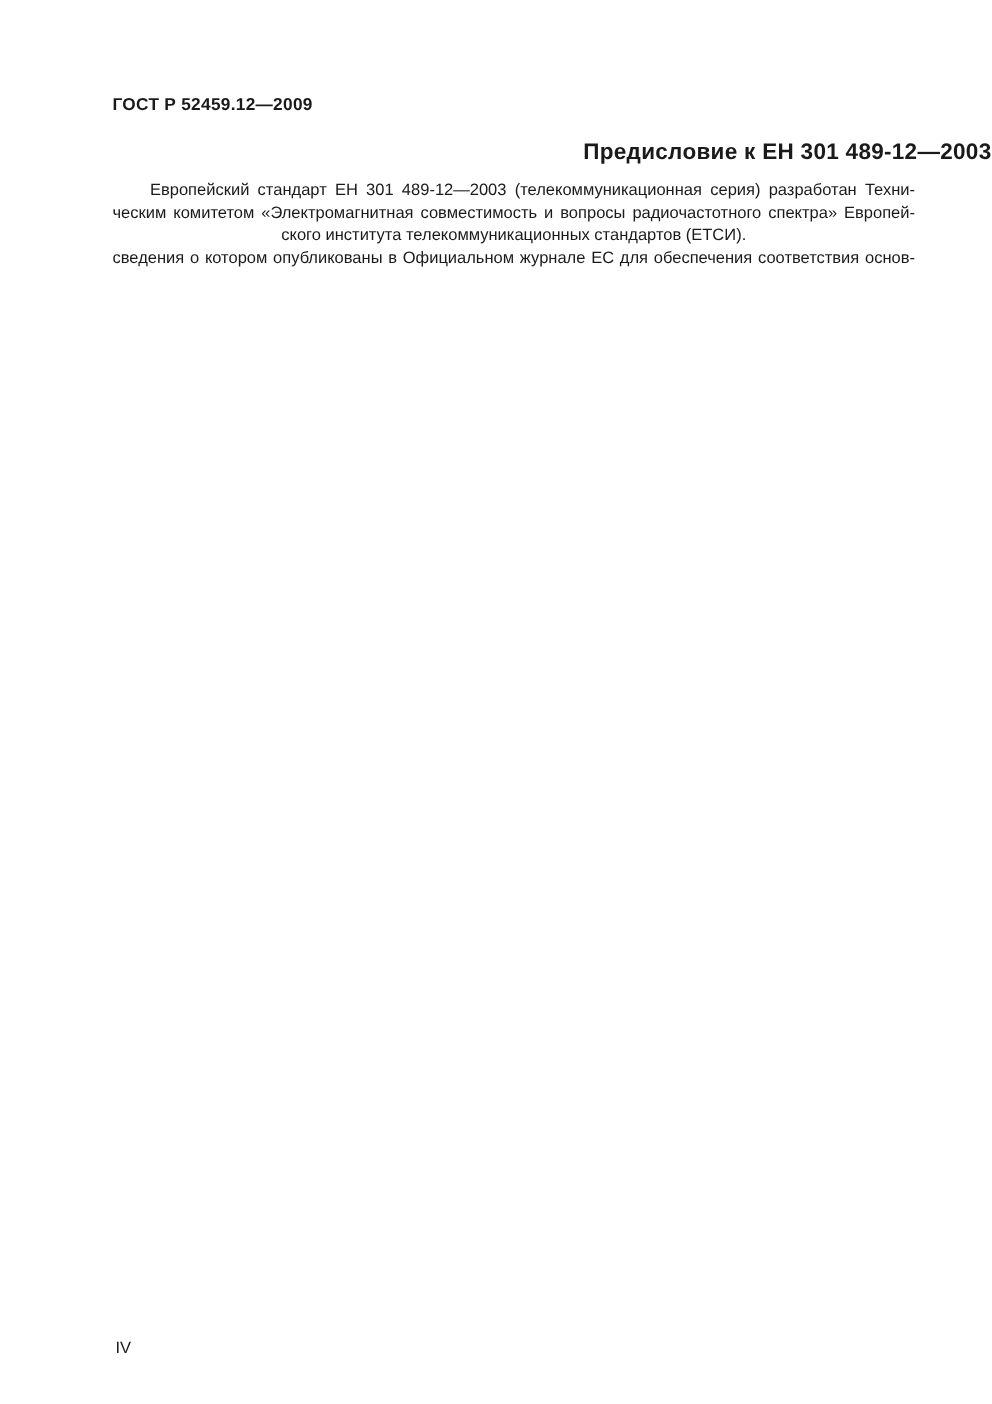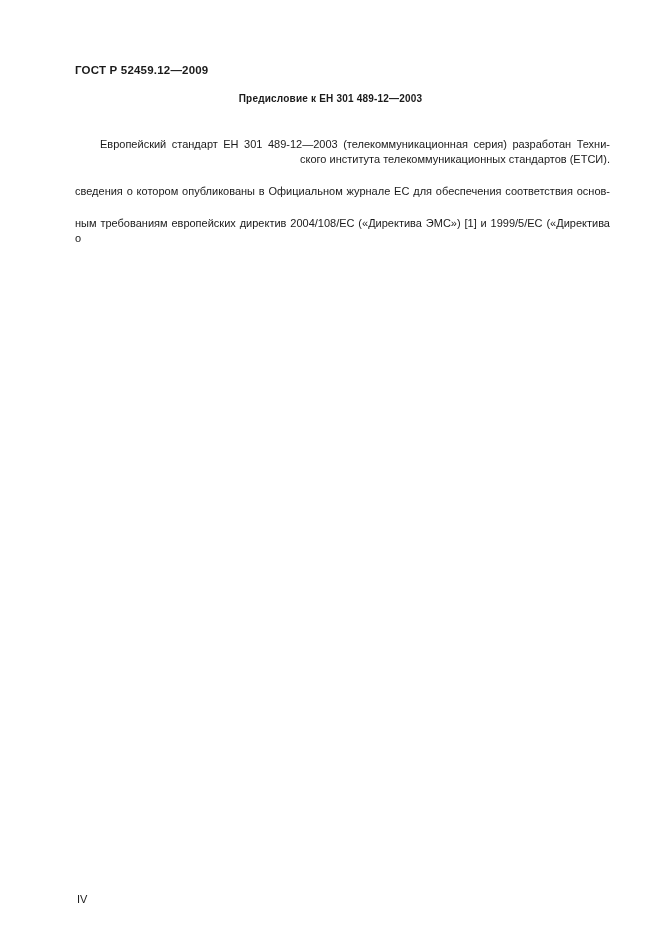--- a/index.html
+++ b/index.html
@@ -24,40 +24,39 @@
     font-weight: bold;
     letter-spacing: 0.2px;
     white-space: nowrap;
   }
   .doc-title {
     position: absolute;
     left: 0;
     top: 93px;
     width: 100%;
     margin: 0;
-    text-align: center;
-    font-size: 10px;
+    text-align: right;
+    font-size: 15px;
     font-weight: bold;
     letter-spacing: 0.2px;
   }
   .doc-body {
     position: absolute;
     left: 75px;
     top: 120px;
     width: 535px;
     font-size: 11px;
     line-height: 15px;
   }
   .para { margin: 0; }
   .para.italic { font-style: italic; }
-  .line { text-align: right; }
+  .line { text-align: center; }
   .line.just {
     text-align: justify;
     text-align-last: justify;
-    margin-top: 17px;
   }
   .line.first { text-indent: 25px; }
   .page-number {
     position: absolute;
     left: 77px;
     top: 845px;
     font-size: 11px;
     margin-top: 48px;
   }
 </style>
@@ -65,22 +64,22 @@
 <body>
 
 <div class="page">
   <div class="running-header">ГОСТ Р 52459.12—2009</div>
 
   <h1 class="doc-title">Предисловие к ЕН 301 489-12—2003</h1>
 
   <div class="doc-body" id="paragraphs">
       <div class="para">
         <div class="line first just">Европейский стандарт ЕН 301 489-12—2003 (телекоммуникационная серия) разработан Техни-</div>
+        <div class="line just">ческим комитетом «Электромагнитная совместимость и вопросы радиочастотного спектра» Европей-</div>
         <div class="line">ского института телекоммуникационных стандартов (ЕТСИ).</div>
       </div>
       <div class="para">
         <div class="line just">сведения о котором опубликованы в Официальном журнале ЕС для обеспечения соответствия основ-</div>
-        <div class="line just">ным требованиям европейских директив 2004/108/ЕС («Директива ЭМС») [1] и 1999/5/ЕС («Директива о</div>
       </div>
     </div>
 
   <div class="page-number">IV</div>
 </div>
 
 </body></html>

